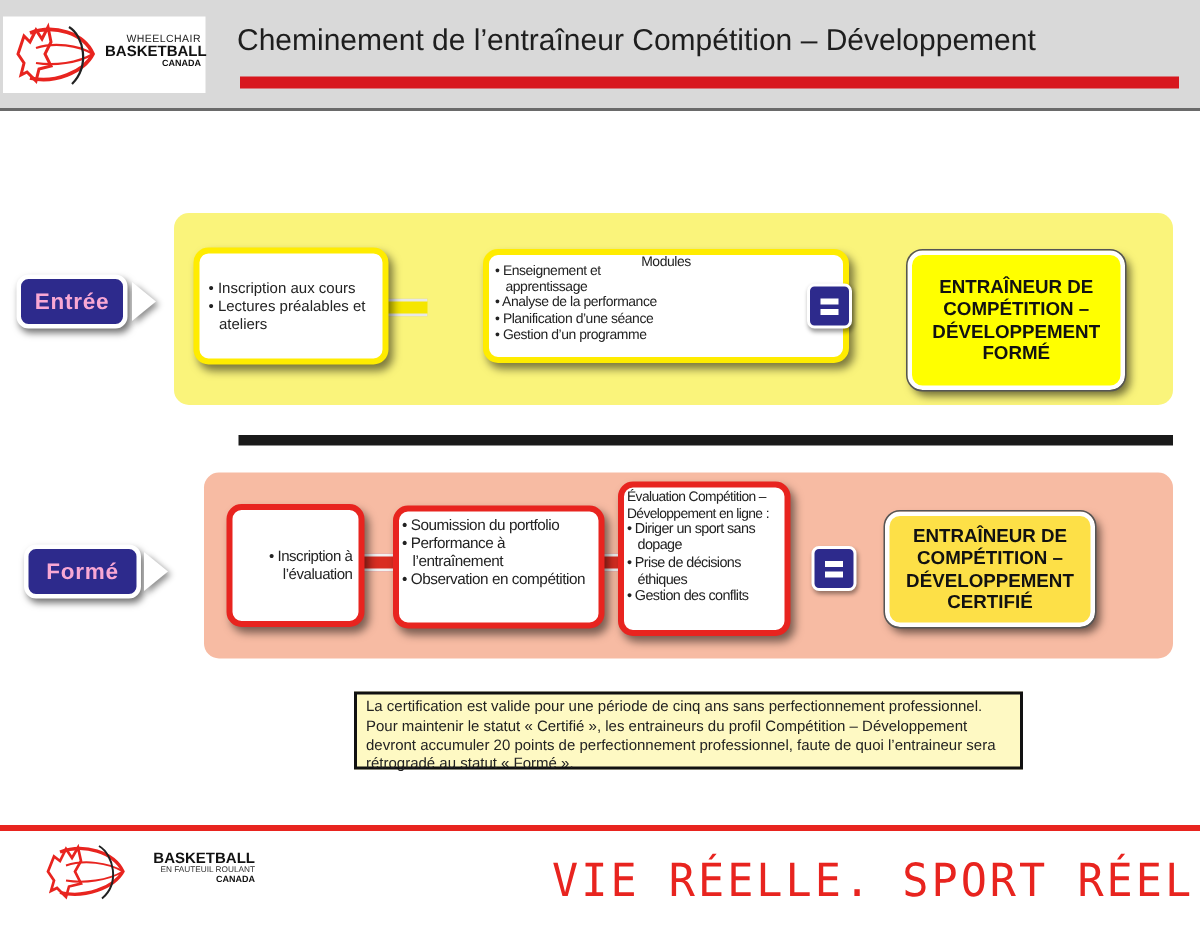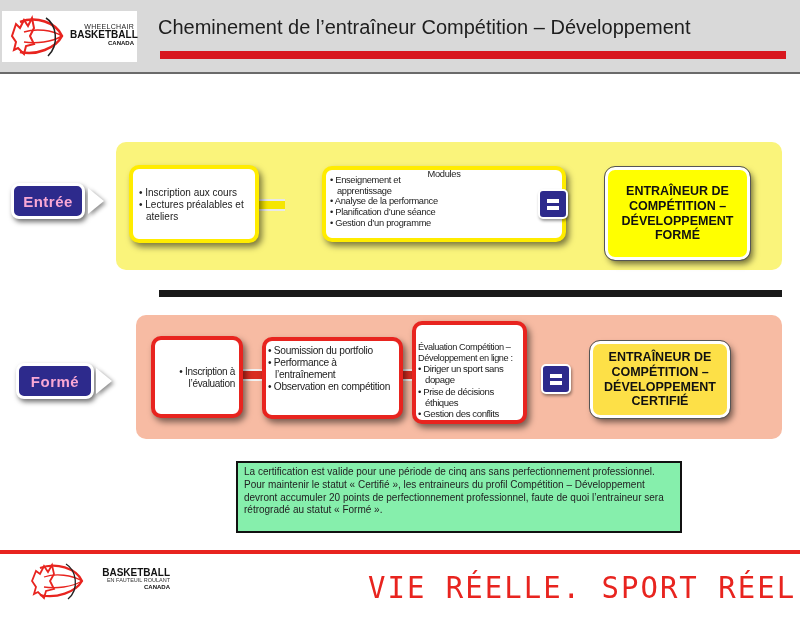--- a/index.html
+++ b/index.html
@@ -40,21 +40,21 @@
   .equals { position: absolute; width: 30px; height: 30px; background: #2d2a8c; border-radius: 5px; border: 2px solid #fff; box-shadow: 1px 2px 3px rgba(0,0,0,0.4); }
   .equals::before, .equals::after { content: ""; position: absolute; left: 7px; width: 12px; height: 4px; background: #fff; }
   .equals::before { top: 8px; } .equals::after { top: 15px; }
 
   .result { position: absolute; border-radius: 10px; border: 3px solid #fff; outline: 1.5px solid #555; box-shadow: 3px 4px 6px rgba(0,0,0,0.55); font-weight: bold; font-size: 12.5px; text-align: center; line-height: 1.17; color: #111; display: flex; align-items: center; justify-content: center; }
   .result-y { left: 605px; top: 167px; width: 145px; height: 93px; background: #ffff00; }
   .result-r { left: 590px; top: 341px; width: 140px; height: 77px; background: #fde047; }
 
   .divider { position: absolute; left: 159px; top: 290px; width: 623px; height: 7px; background: #1a1a1a; }
 
-  .note { position: absolute; left: 236px; top: 461px; width: 446px; height: 72px; border: 2px solid #111; background: #86efac; font-size: 10px; line-height: 1.28; color: #222; padding: 3px 6px; }
+  .note { position: absolute; left: 236px; top: 461px; width: 446px; height: 52px; border: 2px solid #111; background: #fef9c3; font-size: 10px; line-height: 1.28; color: #222; padding: 3px 6px; }
 
   .footer-rule { position: absolute; left: 0; top: 550px; width: 800px; height: 4px; background: #e8241f; }
   .footer-logo { position: absolute; left: 28px; top: 561px; width: 150px; height: 40px; }
   .footer-ball { position: absolute; left: 0; top: 0; width: 60px; height: 40px; }
   .footer-text { position: absolute; left: 70px; top: 7px; line-height: 1; text-align: right; width: 72px; }
   .footer-text .f1 { font-size: 10px; font-weight: bold; color: #111; }
   .footer-text .f2 { font-size: 5.5px; color: #333; }
   .footer-text .f3 { font-size: 6px; font-weight: bold; color: #111; }
   .slogan { position: absolute; left: 368px; top: 570px; font-family: "DejaVu Sans Mono", monospace; font-size: 29px; color: #e8241f; letter-spacing: 2px; white-space: nowrap; transform: scaleY(1.05); }
 </style>
@@ -125,21 +125,21 @@
 </div>
 
 <div class="card card-r" style="left:262px; top:337px; width:141px; height:82px; padding:4px 2px; font-size:10.2px; line-height:1.17; letter-spacing:-0.3px;">
   <ul>
     <li>Soumission du portfolio</li>
     <li>Performance à l’entraînement</li>
     <li>Observation en compétition</li>
   </ul>
 </div>
 
-<div class="card card-r" style="left:412px; top:321px; width:115px; height:103px; padding:17px 2px; font-size:9.2px; line-height:1.16; letter-spacing:-0.4px;">
+<div class="card card-r" style="left:412px; top:321px; width:115px; height:103px; padding:1px 2px; font-size:9.2px; line-height:1.16; letter-spacing:-0.4px;">
   <div>Évaluation Compétition – Développement en ligne :</div>
   <ul style="font-size:9.6px;">
     <li>Diriger un sport sans dopage</li>
     <li>Prise de décisions éthiques</li>
     <li>Gestion des conflits</li>
   </ul>
 </div>
 
 <div class="equals" style="left:541px; top:364px;"></div>
 <div class="result result-r">ENTRAÎNEUR DE COMPÉTITION – DÉVELOPPEMENT CERTIFIÉ</div>

